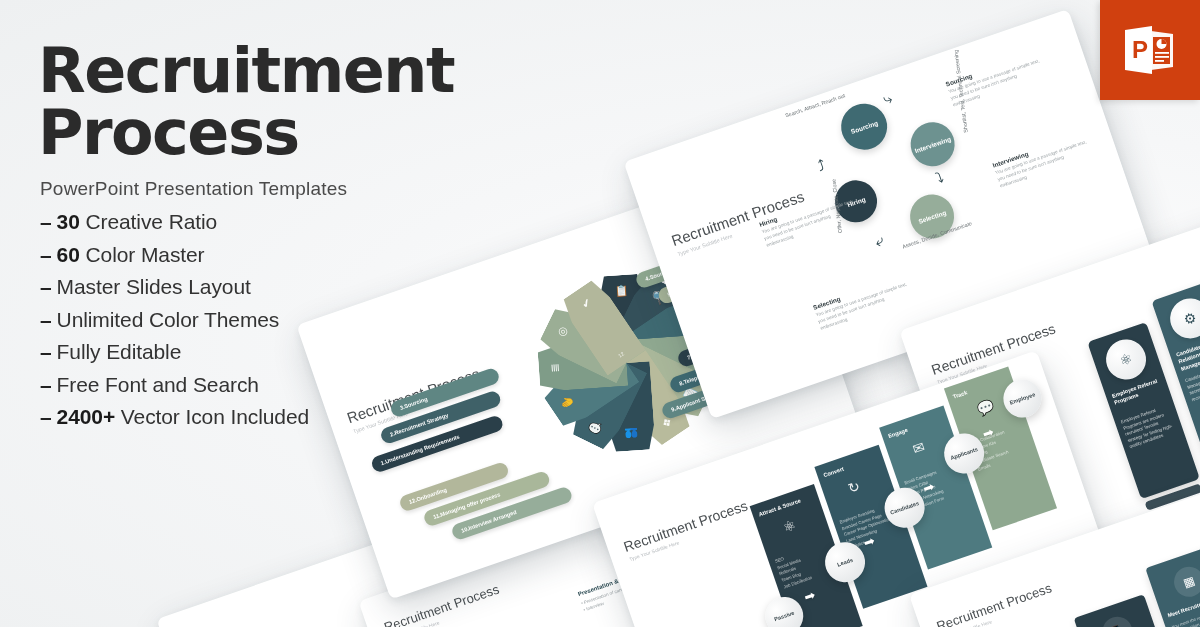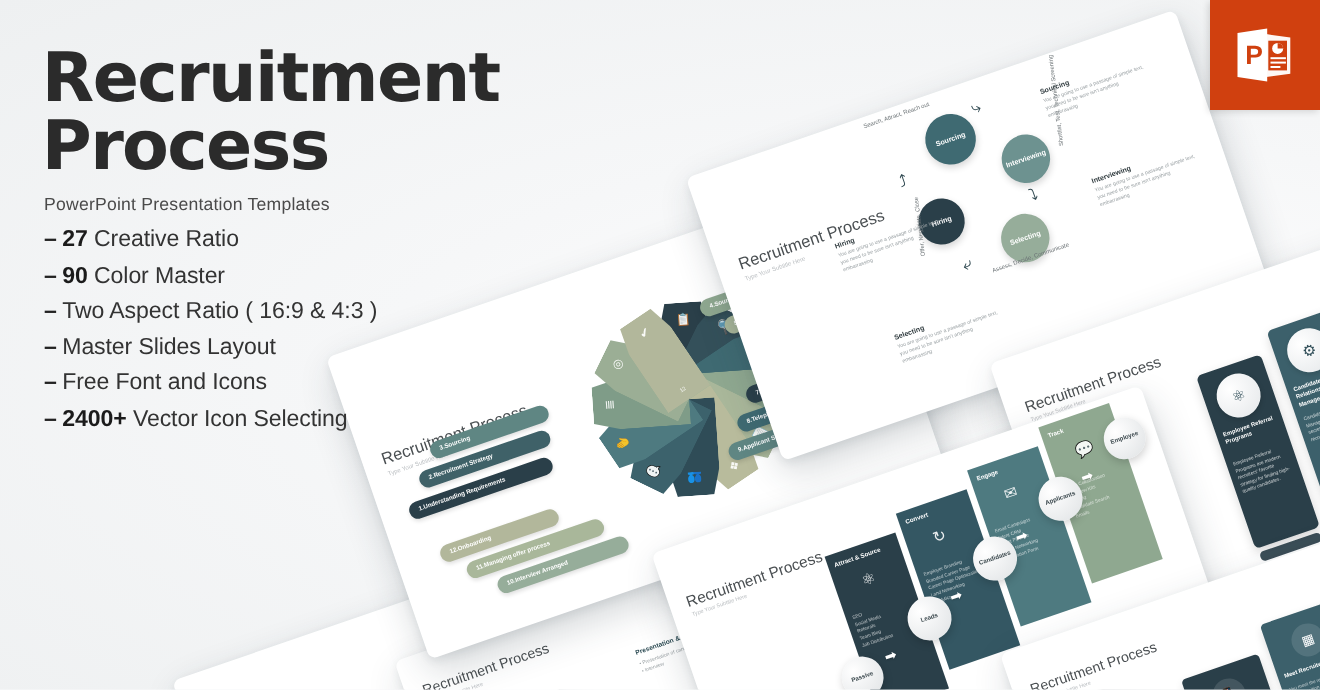--- a/index.html
+++ b/index.html
@@ -15,21 +15,21 @@
   }
 
   
   .left-panel{position:absolute;left:40px;top:40px;width:430px;z-index:40;}
   .main-title{
     font-size:62px;line-height:1.0;font-weight:800;color:#2b2b2b;
     letter-spacing:-1.5px;margin:0 0 0 -2px;
     font-family:"DejaVu Sans","Liberation Sans",sans-serif;
   }
   .subtitle{
-    font-size:16px;color:#4a4a4a;margin-top:14px;font-weight:400;
+    font-size:19px;color:#4a4a4a;margin-top:14px;font-weight:400;
     letter-spacing:.2px;
   }
   .kf-title{
     font-size:30px;font-weight:800;color:#1594a0;margin-top:36px;
     letter-spacing:-.3px;
   }
   .feat-list{list-style:none;margin:6px 0 0 0;padding:0;}
   .feat-list li{
     font-size:21px;color:#333;line-height:1.55;white-space:nowrap;
     letter-spacing:-.1px;
@@ -407,26 +407,27 @@
           </div>
         </div>
     </div>
 
   </div>
 
   <div class="left-panel">
     <div class="main-title">Recruitment Process</div>
     <div class="subtitle">PowerPoint Presentation Templates</div>
     <ul class="feat-list" id="featList">
-        <li><span class="dash">–</span><span class="bold">27 </span><span>Creative Ratio</span></li>
-        <li><span class="dash">–</span><span class="bold">90 </span><span>Color Master</span></li>
-        <li><span class="dash">–</span><span>Two Aspect Ratio ( 16:9 &amp; 4:3 )</span></li>
+        <li><span class="dash">–</span><span class="bold">30 </span><span>Creative Ratio</span></li>
+        <li><span class="dash">–</span><span class="bold">60 </span><span>Color Master</span></li>
         <li><span class="dash">–</span><span>Master Slides Layout</span></li>
-        <li><span class="dash">–</span><span>Free Font and Icons</span></li>
-        <li><span class="dash">–</span><span class="bold">2400+ </span><span>Vector Icon Selecting</span></li>
+        <li><span class="dash">–</span><span>Unlimited Color Themes</span></li>
+        <li><span class="dash">–</span><span>Fully Editable</span></li>
+        <li><span class="dash">–</span><span>Free Font and Search</span></li>
+        <li><span class="dash">–</span><span class="bold">2400+ </span><span>Vector Icon Included</span></li>
       </ul>
   </div>
 
   <div class="ppt-badge">
     <svg width="58" height="52" viewBox="0 0 58 52">
       <path d="M30 7 L52 10 L52 43 L30 46 Z" fill="#ffffff" opacity=".96"></path>
       <rect x="32" y="13" width="17" height="27" fill="#d0400f"></rect>
       <circle cx="40.5" cy="20" r="5" fill="#ffffff"></circle>
       <path d="M40.5 20 L40.5 15 A5 5 0 0 1 45.5 20 Z" fill="#d0400f"></path>
       <rect x="34" y="28" width="14" height="1.8" fill="#ffffff"></rect>

